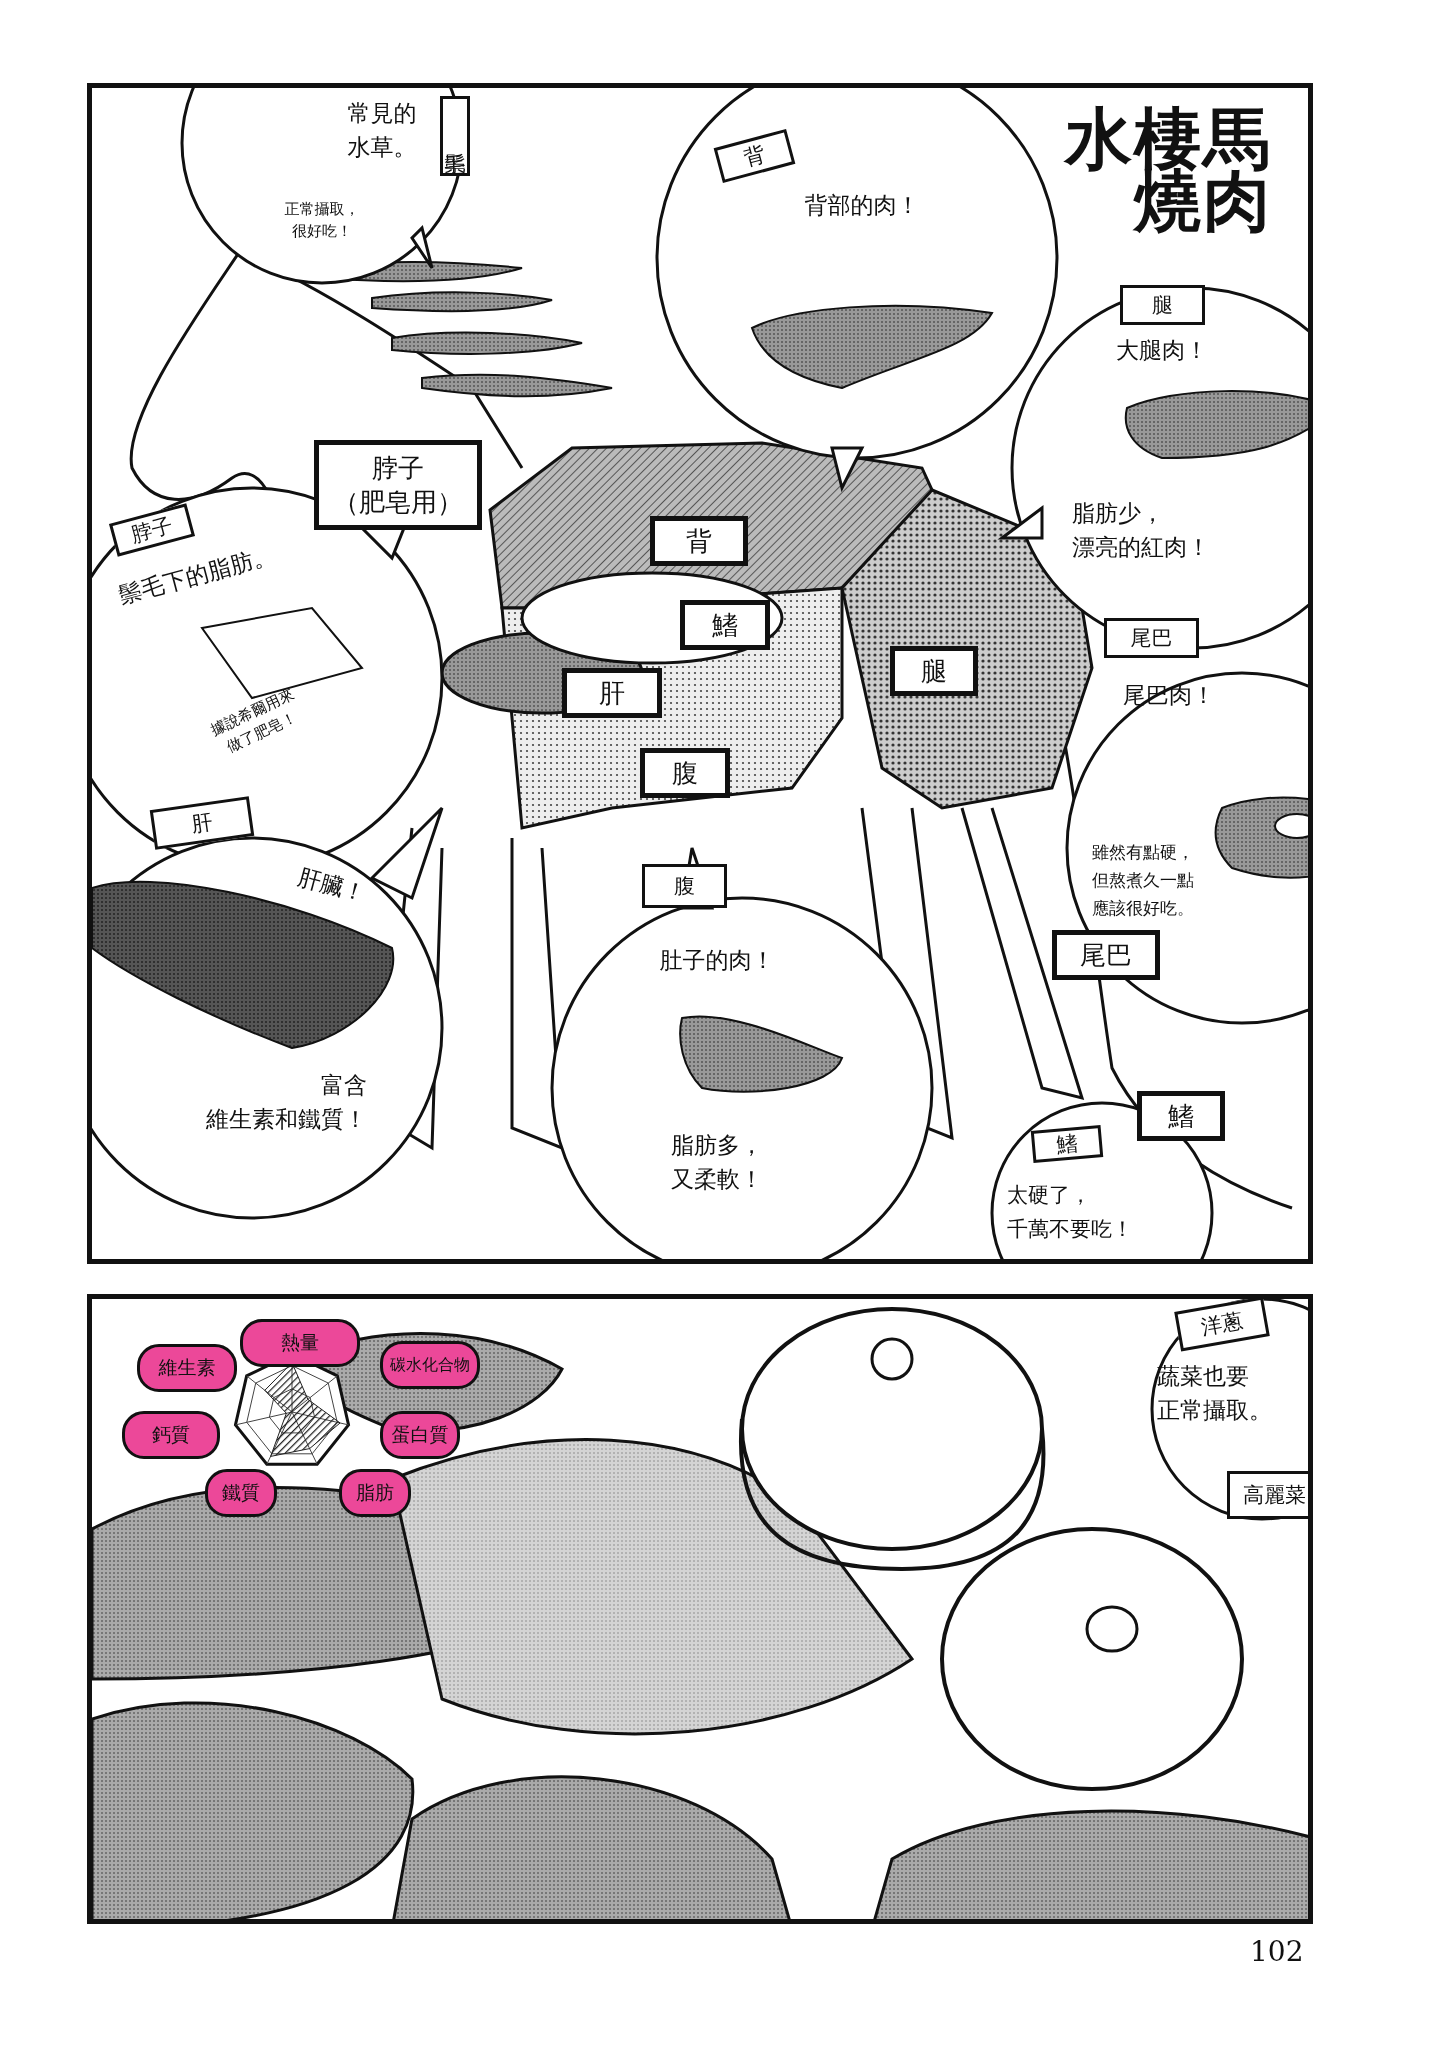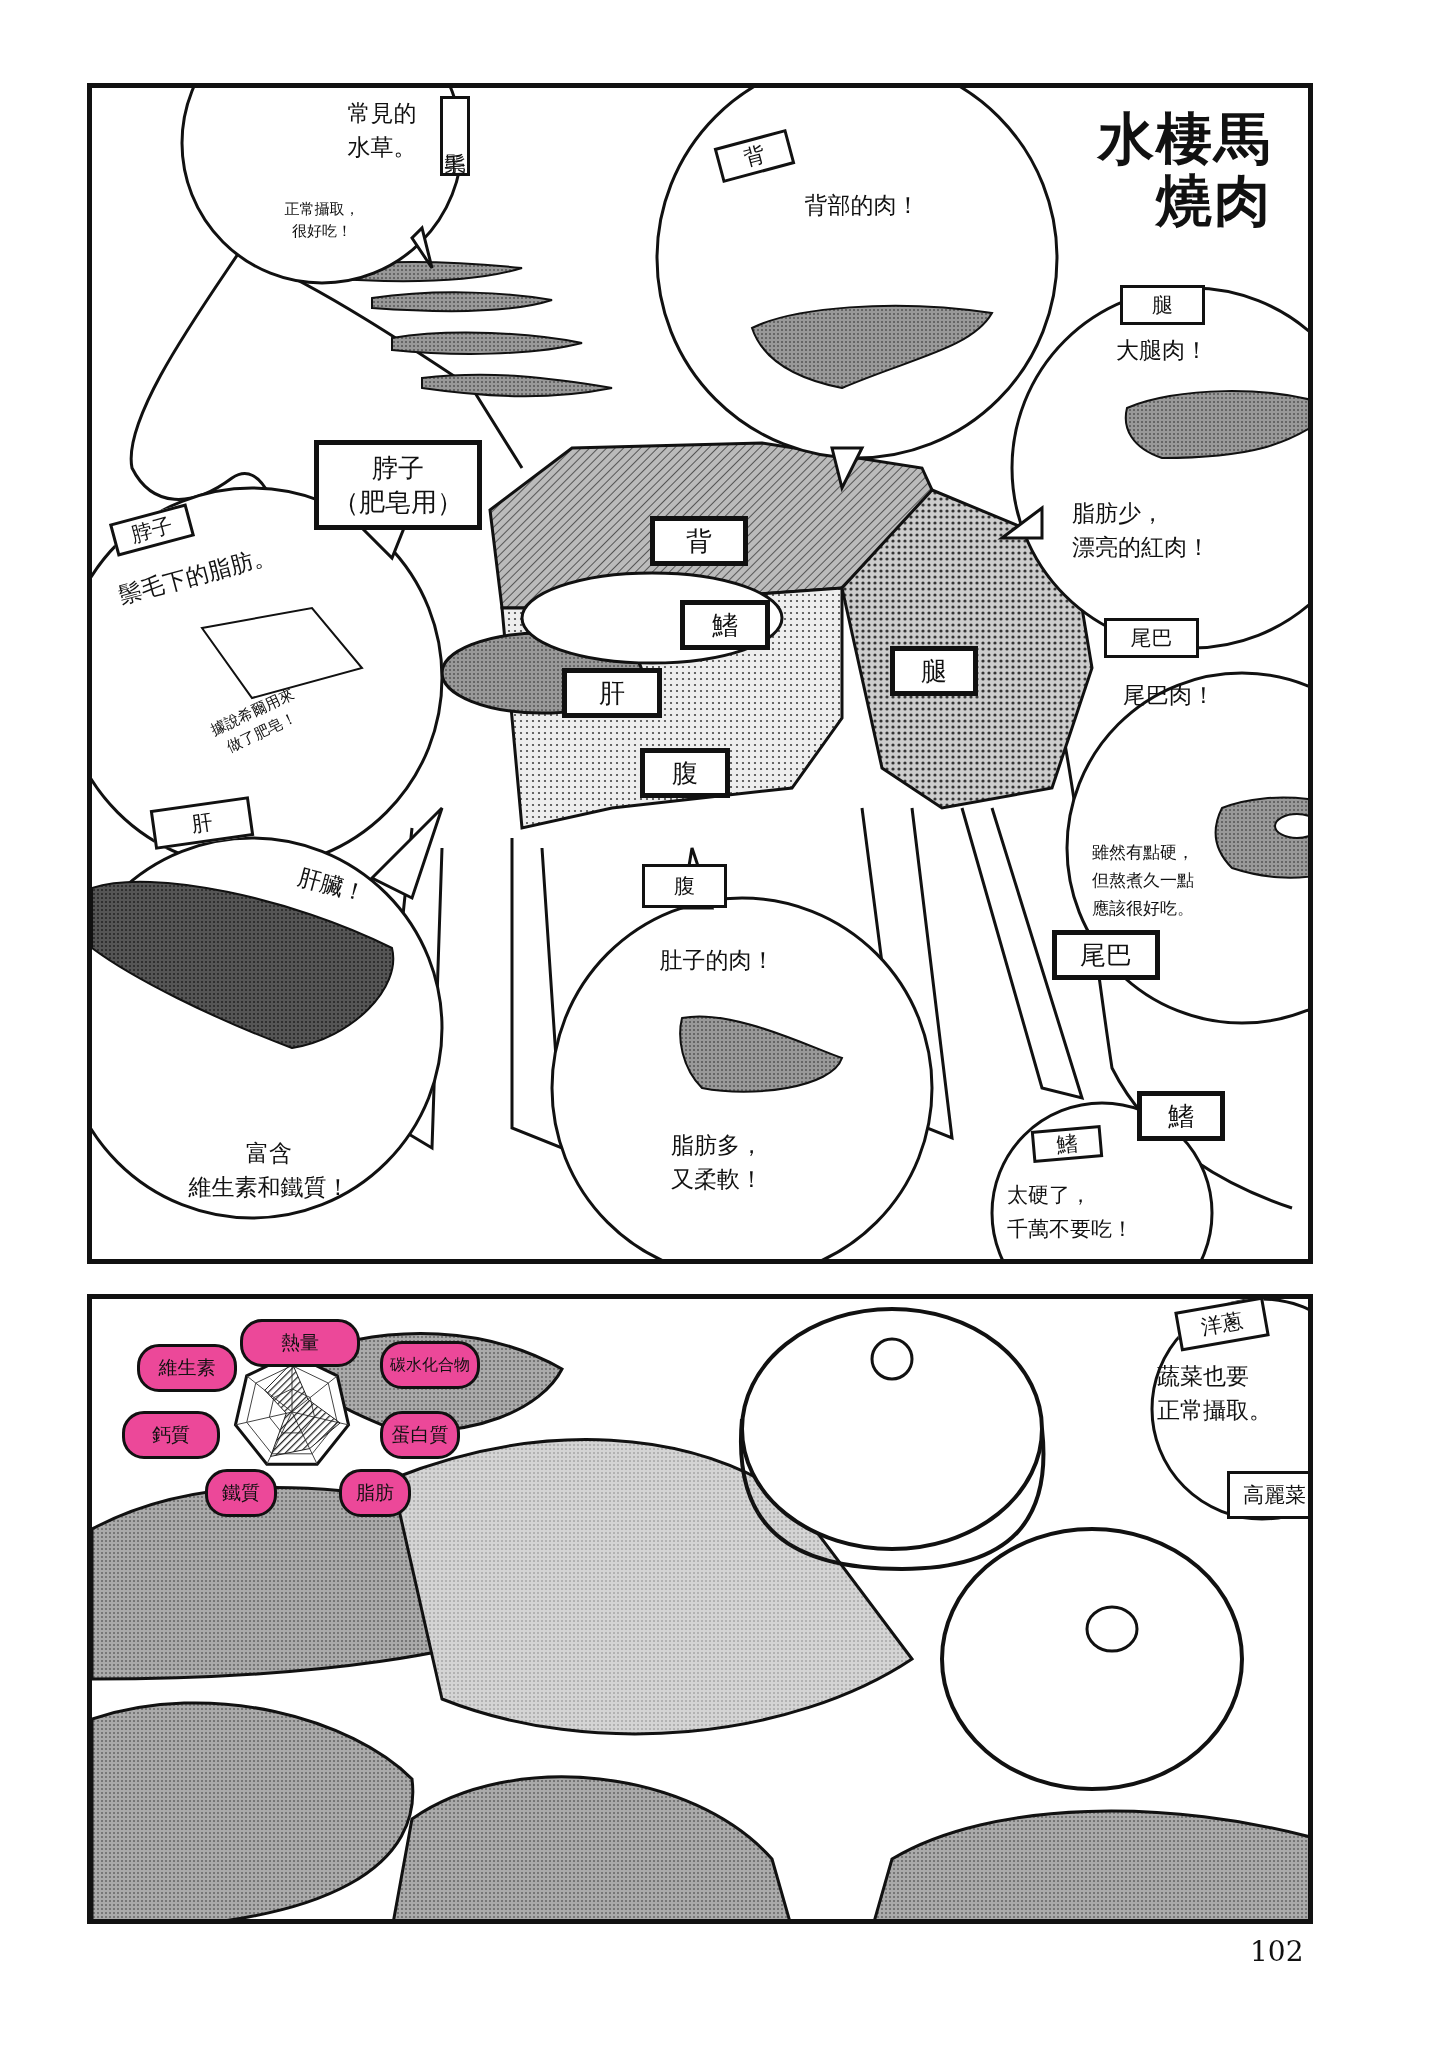--- a/index.html
+++ b/index.html
@@ -2,21 +2,21 @@
 <html><head>
 <meta charset="utf-8">
 <style>
   html,body{margin:0;padding:0;background:#fff;}
   body{width:1440px;height:2048px;position:relative;overflow:hidden;font-family:"DejaVu Sans",sans-serif;color:#111;}
   .panel{position:absolute;border:5px solid #111;box-sizing:border-box;background:#fff;overflow:hidden;}
   #panel1{left:87px;top:83px;width:1226px;height:1181px;}
   #panel2{left:87px;top:1294px;width:1226px;height:630px;}
   svg{position:absolute;left:0;top:0;}
   .abs{position:absolute;}
-  .title{font-family:Liberation Sans, sans-serif;font-weight:bold;font-size:56px;line-height:62px;text-align:right;letter-spacing:2px;}
+  .title{font-family:Liberation Sans, sans-serif;font-weight:bold;font-size:67px;line-height:62px;text-align:right;letter-spacing:2px;}
   .lbl{position:absolute;background:#fff;border:5px solid #111;font-size:26px;text-align:center;box-sizing:border-box;display:flex;align-items:center;justify-content:center;line-height:34px;}
   .tag{position:absolute;background:#fff;border:3px solid #111;font-size:21px;text-align:center;box-sizing:border-box;display:flex;align-items:center;justify-content:center;}
   .txt{position:absolute;font-size:23px;line-height:34px;text-align:center;white-space:pre-line;}
   .sm{font-size:15px;line-height:22px;}
   .pill{position:absolute;background:#ec4899;border:3px solid #111;border-radius:22px;font-size:19px;display:flex;align-items:center;justify-content:center;box-sizing:border-box;height:48px;}
   .pagenum{position:absolute;left:1250px;top:1935px;font-family:"DejaVu Serif",serif;font-size:28px;}
 </style>
 </head>
 <body>
 
@@ -129,21 +129,21 @@
 做了肥皂！</div>
 
   <div class="tag" style="left:1012px;top:530px;width:95px;height:40px;">尾巴</div>
   <div class="txt" style="left:1012px;top:590px;width:130px;">尾巴肉！</div>
   <div class="txt sm" style="left:1000px;top:750px;width:140px;font-size:17px;line-height:28px;text-align:left;">雖然有點硬，
 但熬煮久一點
 應該很好吃。</div>
 
   <div class="tag" style="left:60px;top:715px;width:100px;height:40px;transform:rotate(-8deg);">肝</div>
   <div class="txt" style="left:190px;top:780px;width:100px;transform:rotate(15deg);">肝臟！</div>
-  <div class="txt" style="left:55px;top:1048px;width:220px;text-align:center;margin-left:12px;">富含
+  <div class="txt" style="left:55px;top:980px;width:220px;text-align:right;">富含
 維生素和鐵質！</div>
 
   <div class="tag" style="left:550px;top:776px;width:85px;height:44px;">腹</div>
   <div class="txt" style="left:550px;top:855px;width:150px;">肚子的肉！</div>
   <div class="txt" style="left:550px;top:1040px;width:150px;">脂肪多，
 又柔軟！</div>
 
   <div class="tag" style="left:940px;top:1040px;width:70px;height:32px;transform:rotate(-5deg);">鰭</div>
   <div class="txt" style="left:915px;top:1090px;width:180px;text-align:left;font-size:21px;">太硬了，
 千萬不要吃！</div>

